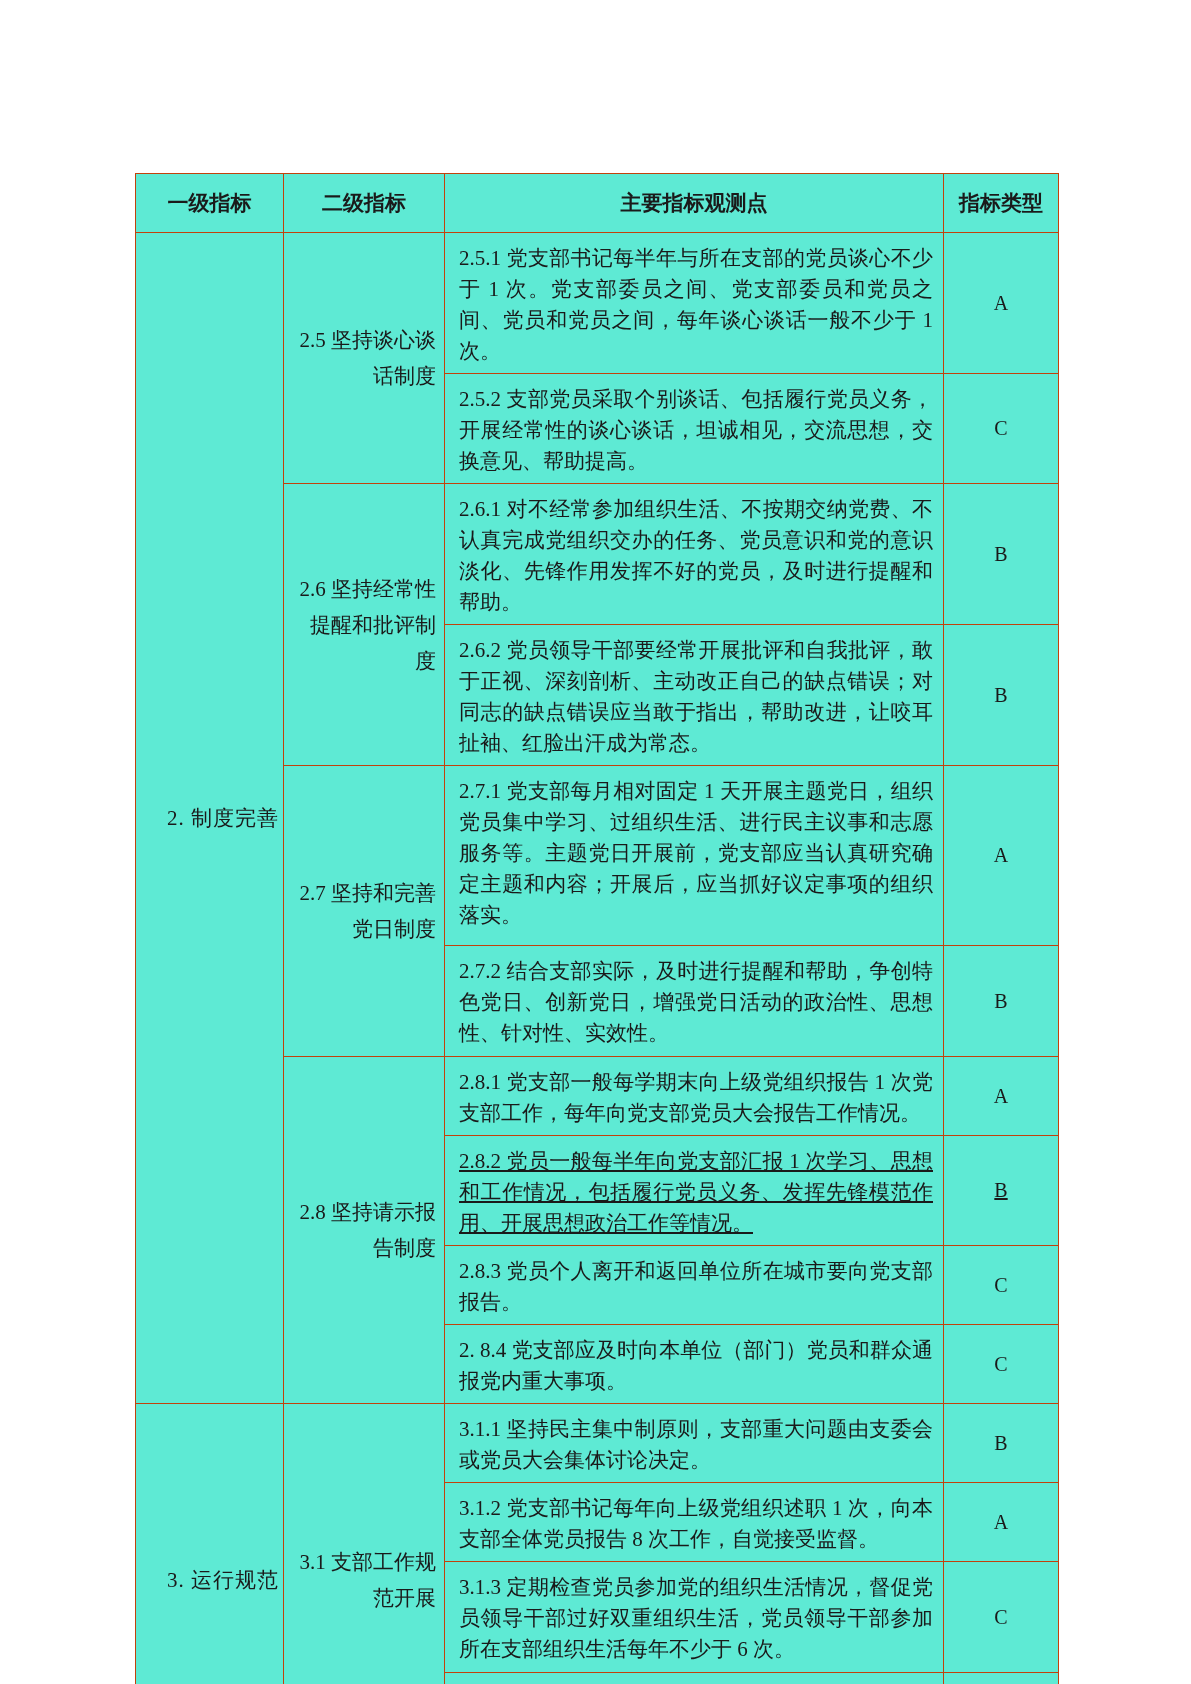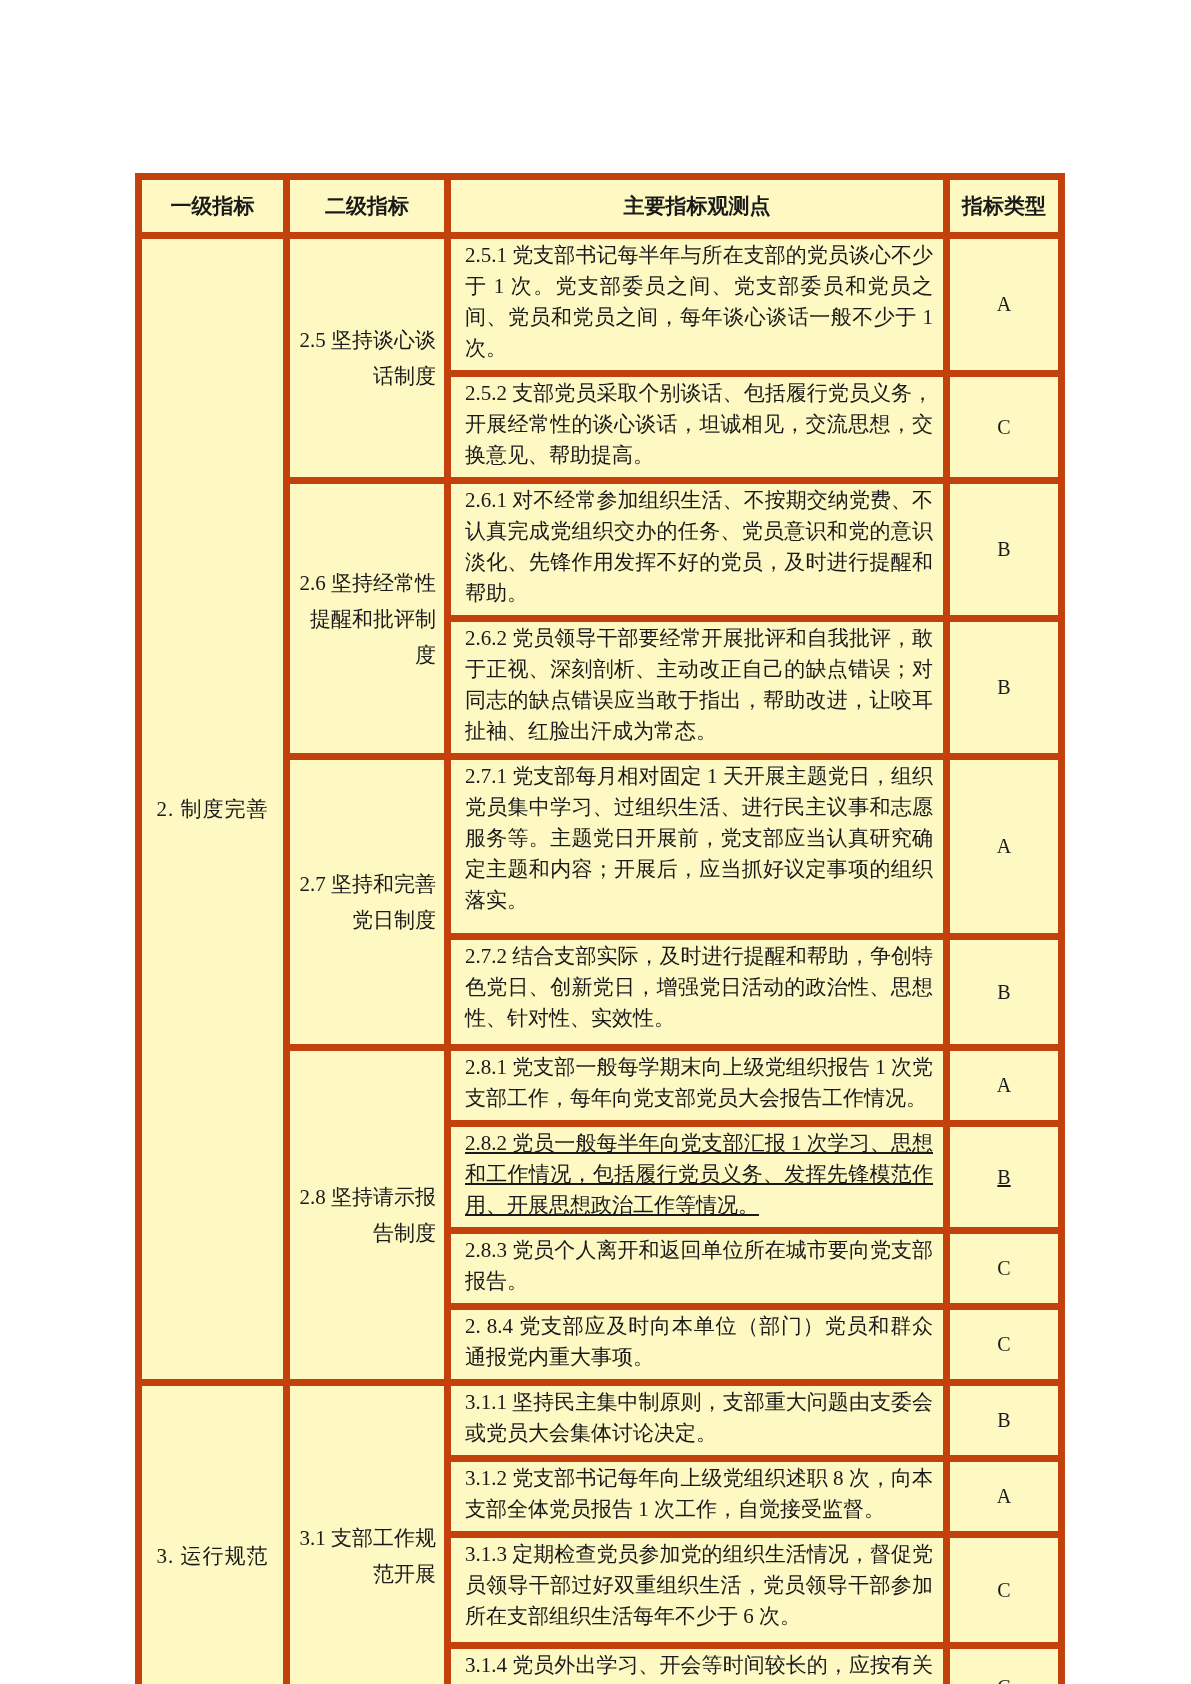--- a/index.html
+++ b/index.html
@@ -24,51 +24,51 @@
     border-collapse: collapse;
     table-layout: fixed;
     width: 923px;
   }
   table.indicator-table col.c1 { width: 148px; }
   table.indicator-table col.c2 { width: 161px; }
   table.indicator-table col.c3 { width: 499px; }
   table.indicator-table col.c4 { width: 115px; }
   table.indicator-table th,
   table.indicator-table td {
-    border: 7px solid #c2410c;
-    background: #fef9c3;
+    border: 1px solid #c2410c;
+    background: #5eead4;
     overflow: hidden;
   }
   table.indicator-table th {
     font-family: "Liberation Sans", "DejaVu Sans", sans-serif;
     font-weight: bold;
     font-size: 21px;
     text-align: center;
     vertical-align: middle;
     padding: 4px 2px;
   }
   td.lv1 {
     font-size: 21px;
-    text-align: center;
+    text-align: right;
     vertical-align: middle;
     padding: 2px 4px;
     letter-spacing: 1px;
   }
   td.lv2 {
     font-size: 21px;
     text-align: right;
     vertical-align: middle;
     padding: 2px 8px;
     line-height: 36px;
   }
   td.obs {
     font-size: 21px;
     text-align: justify;
     vertical-align: top;
-    padding: 1px 10px 6px 14px;
+    padding: 10px 10px 6px 14px;
     line-height: 31px;
   }
   td.typ {
     font-size: 20px;
     text-align: center;
     vertical-align: middle;
     padding: 2px;
     font-family: "Liberation Serif", "DejaVu Serif", serif;
   }
 </style>
@@ -139,21 +139,21 @@
         <td class="typ">C</td>
       </tr>
 
       <tr style="height:60px;">
         <td class="lv1" rowspan="4">3. 运行规范</td>
         <td class="lv2" rowspan="4">3.1 支部工作规范开展</td>
         <td class="obs">3.1.1 坚持民主集中制原则，支部重大问题由支委会或党员大会集体讨论决定。</td>
         <td class="typ">B</td>
       </tr>
       <tr style="height:62px;">
-        <td class="obs">3.1.2 党支部书记每年向上级党组织述职 8 次，向本支部全体党员报告 1 次工作，自觉接受监督。</td>
+        <td class="obs">3.1.2 党支部书记每年向上级党组织述职 1 次，向本支部全体党员报告 8 次工作，自觉接受监督。</td>
         <td class="typ">A</td>
       </tr>
       <tr style="height:111px;">
         <td class="obs">3.1.3 定期检查党员参加党的组织生活情况，督促党员领导干部过好双重组织生活，党员领导干部参加所在支部组织生活每年不少于 6 次。</td>
         <td class="typ">C</td>
       </tr>
       <tr style="height:84px;">
         <td class="obs">3.1.4 党员外出学习、开会等时间较长的，应按有关规定，参加所在地党组织的组织生活。</td>
         <td class="typ">C</td>
       </tr>

